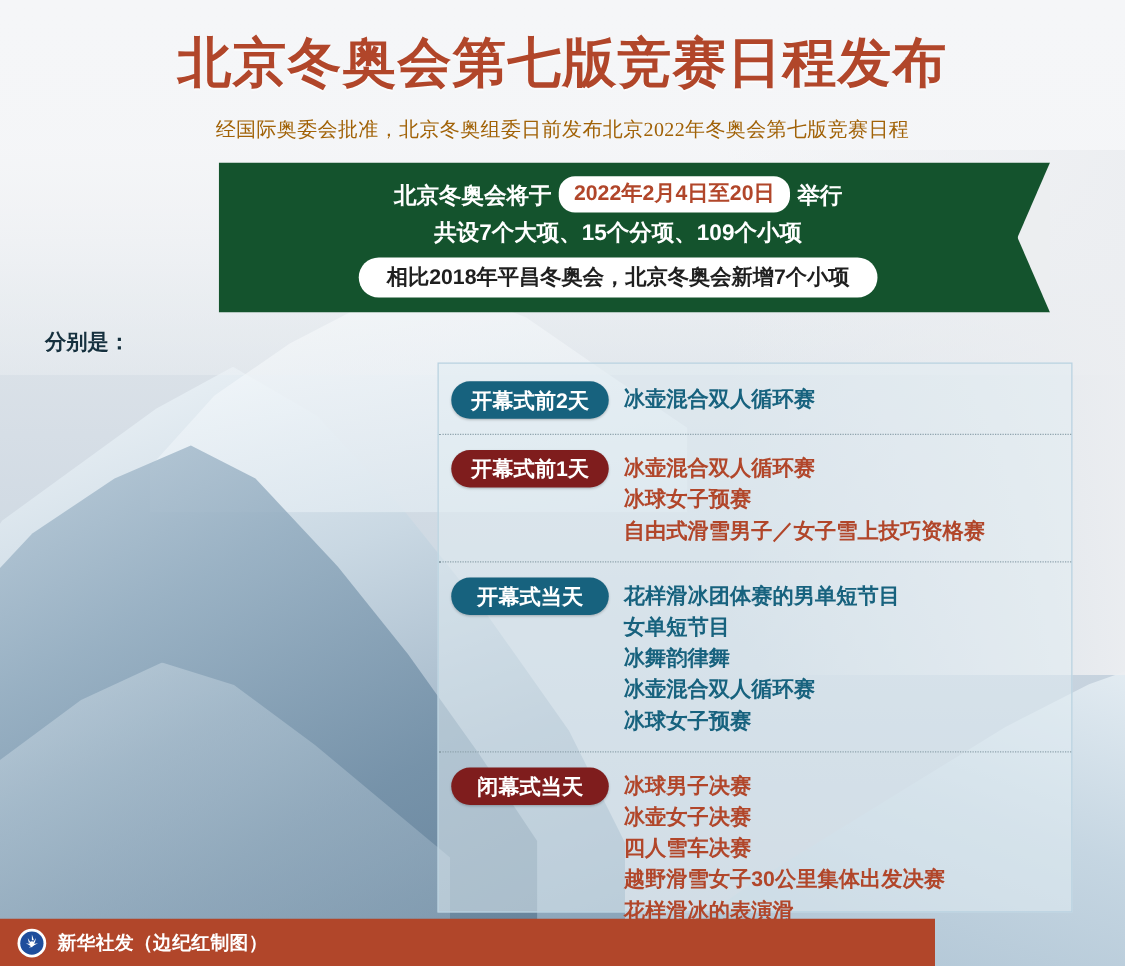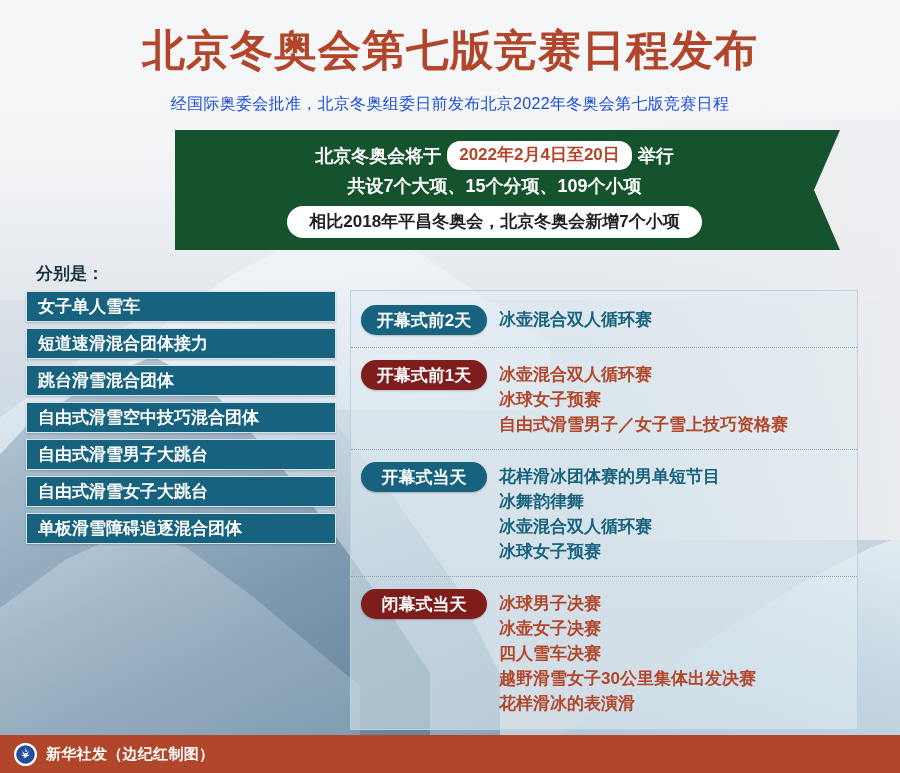--- a/index.html
+++ b/index.html
@@ -71,23 +71,24 @@
     font-weight: bold;
     letter-spacing: 1px;
     color: #b1462a;
     text-shadow: 0 1px 0 rgba(255,255,255,.55);
     white-space: nowrap;
   }
   .sub-title {
     margin-top: 14px;
     text-align: center;
     font-size: 16px;
-    color: #1d4ed8;
+    color: #a16207;
     letter-spacing: .3px;
     white-space: nowrap;
+    font-family: Liberation Serif, serif;
   }
 
   
   .banner-wrap { position: absolute; left: 60px; top: 130px; width: 780px; height: 120px; }
   .logo-box {
     position: absolute; left: 0; top: 0; width: 115px; height: 120px;
     background: #ffffff;
     display: flex; flex-direction: column; align-items: center; justify-content: center;
     box-shadow: 0 1px 3px rgba(0,0,0,.10);
   }
@@ -181,21 +182,21 @@
   .tag.orange { background: #7f1d1d; }
   .events { padding-left: 12px; padding-top: 2px; }
   .event-line {
     font-size: 17px; font-weight: bold; line-height: 25px; white-space: nowrap;
   }
   .event-line.blue { color: #17627e; }
   .event-line.orange { color: #b1462a; }
 
   
   .footer {
-    position: absolute; left: 0; bottom: 0; width: 900px; height: 38px;
+    position: absolute; left: 0; bottom: 0; width: 748px; height: 38px;
     background: #b1462a;
     display: flex; align-items: center; padding-left: 14px; gap: 9px;
   }
   .xinhua-logo {
     width: 23px; height: 23px; border-radius: 50%;
     background: #ffffff;
     display: flex; align-items: center; justify-content: center;
   }
   .footer-text { color: #ffffff; font-size: 15px; font-weight: bold; letter-spacing: .3px; }
 </style>
@@ -231,29 +232,20 @@
           <span>举行</span>
         </div>
         <div class="ribbon-line">共设7个大项、15个分项、109个小项</div>
         <div class="pill-wide">相比2018年平昌冬奥会，北京冬奥会新增7个小项</div>
       </div>
     </div>
   </div>
 
   <div class="left-col">
     <div class="left-head">分别是：</div>
-    <div id="sport-bars">
-        <div class="sport-bar">女子单人雪车</div>
-        <div class="sport-bar">短道速滑混合团体接力</div>
-        <div class="sport-bar">跳台滑雪混合团体</div>
-        <div class="sport-bar">自由式滑雪空中技巧混合团体</div>
-        <div class="sport-bar">自由式滑雪男子大跳台</div>
-        <div class="sport-bar">自由式滑雪女子大跳台</div>
-        <div class="sport-bar">单板滑雪障碍追逐混合团体</div>
-      </div>
   </div>
 
 
   <div class="panel">
     <div id="sched-rows">
         <div class="sched-row" style="padding-top: 14px; padding-bottom: 12px;">
           <div class="tag blue">开幕式前2天</div>
           <div class="events">
             <div class="event-line blue">冰壶混合双人循环赛</div>
           </div>
@@ -263,20 +255,21 @@
           <div class="events">
             <div class="event-line orange">冰壶混合双人循环赛</div>
             <div class="event-line orange">冰球女子预赛</div>
             <div class="event-line orange">自由式滑雪男子／女子雪上技巧资格赛</div>
           </div>
         </div>
         <div class="sched-row" style="padding-top: 12px; padding-bottom: 12px;">
           <div class="tag blue">开幕式当天</div>
           <div class="events">
             <div class="event-line blue">花样滑冰团体赛的男单短节目</div>
+            <div class="event-line blue">女单短节目</div>
             <div class="event-line blue">冰舞韵律舞</div>
             <div class="event-line blue">冰壶混合双人循环赛</div>
             <div class="event-line blue">冰球女子预赛</div>
           </div>
         </div>
         <div class="sched-row" style="padding-top: 12px; padding-bottom: 12px;">
           <div class="tag orange">闭幕式当天</div>
           <div class="events">
             <div class="event-line orange">冰球男子决赛</div>
             <div class="event-line orange">冰壶女子决赛</div>

